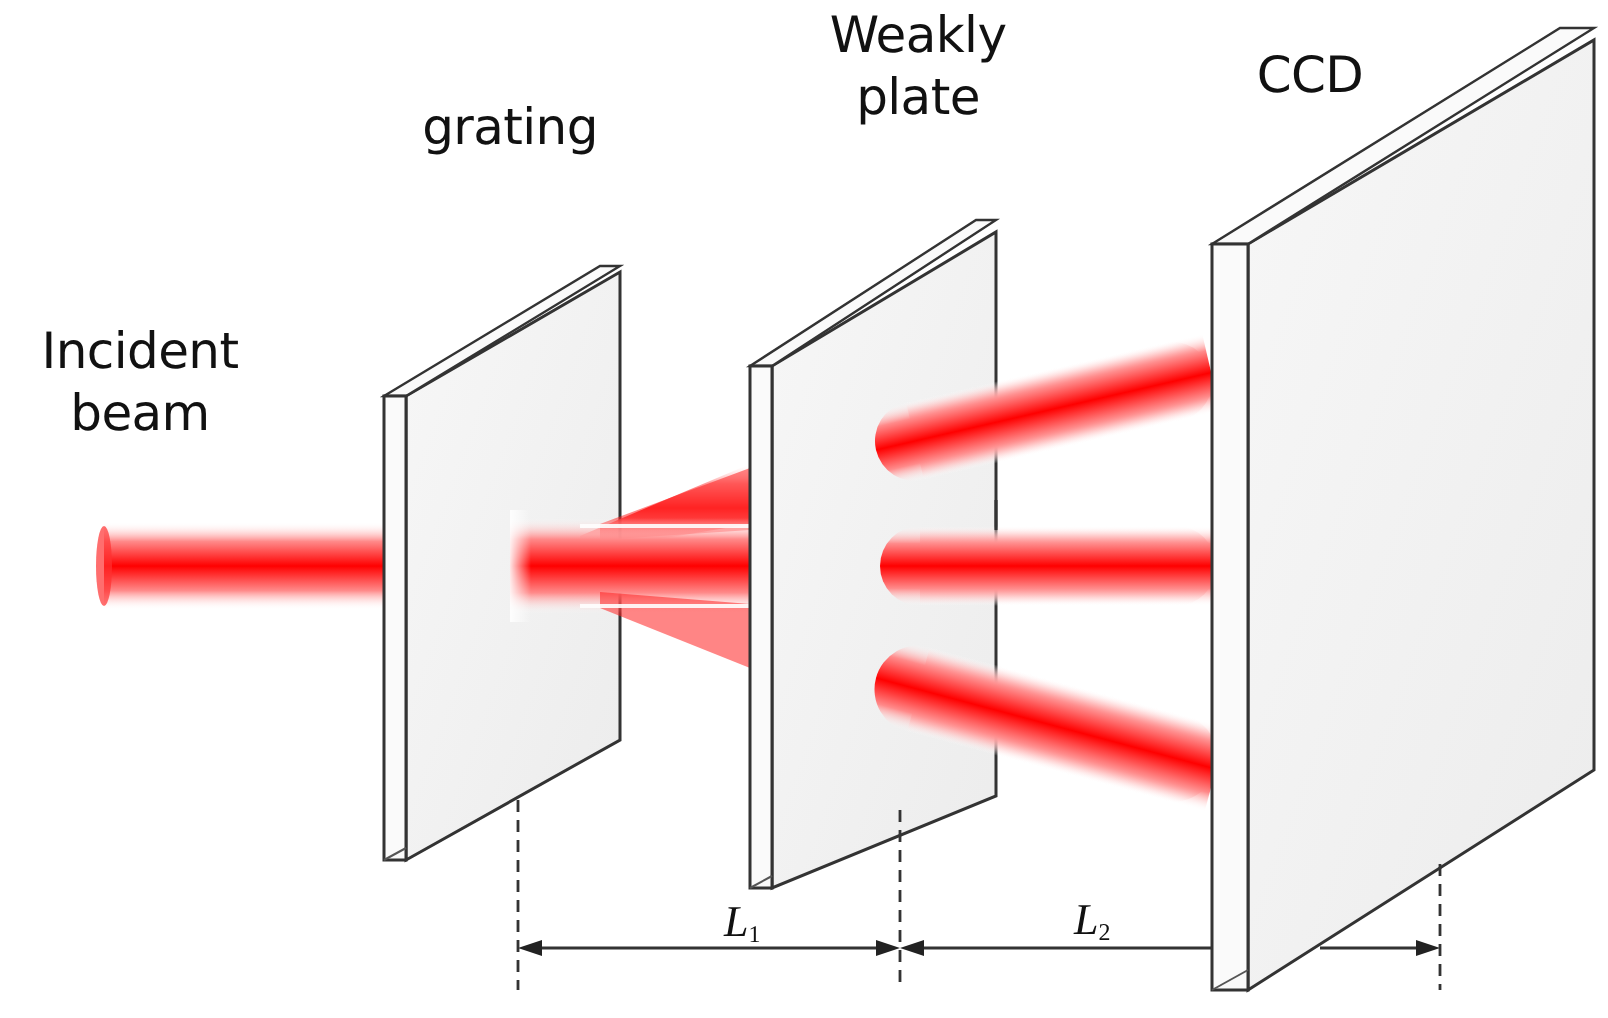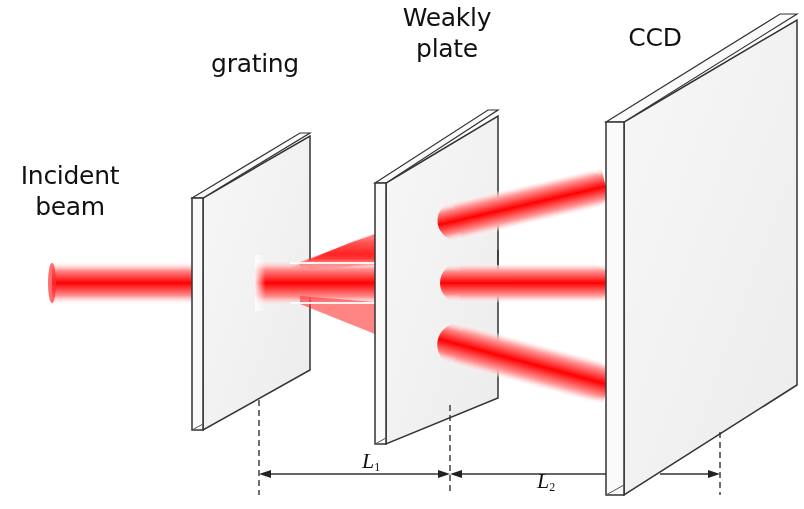--- a/index.html
+++ b/index.html
@@ -133,28 +133,28 @@
 
 <div class="label" style="left:0px; top:160px; width:140px;">
   <span>Incident</span>
   <span>beam</span>
 </div>
 
 <div class="label" style="left:185px; top:48px; width:140px;">
   <span>grating</span>
 </div>
 
-<div class="label" style="left:372px; top:2px; width:150px;">
+<div class="label" style="left:384px; top:2px; width:150px;">
   <span>Weakly</span>
   <span>plate</span>
 </div>
 
 <div class="label" style="left:615px; top:22px; width:80px;">
   <span>CCD</span>
 </div>
 
 <div class="dim-label" style="left:343px; top:448px;">
   <span>L</span><sub>1</sub>
 </div>
 
-<div class="dim-label" style="left:518px; top:468px;">
+<div class="dim-label" style="left:518px; top:447px;">
   <span>L</span><sub>2</sub>
 </div>
 
 </body></html>

